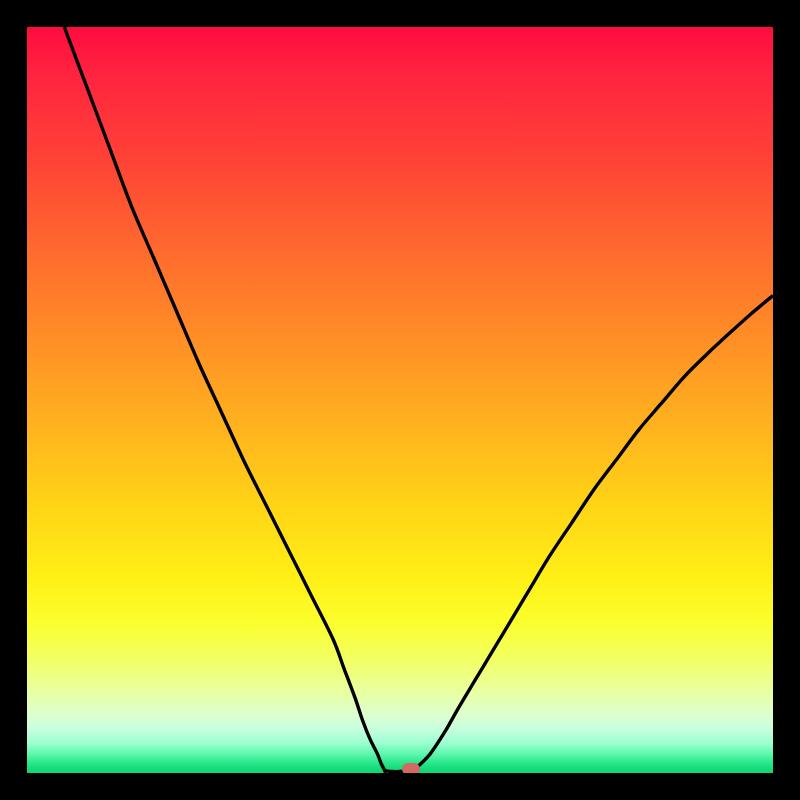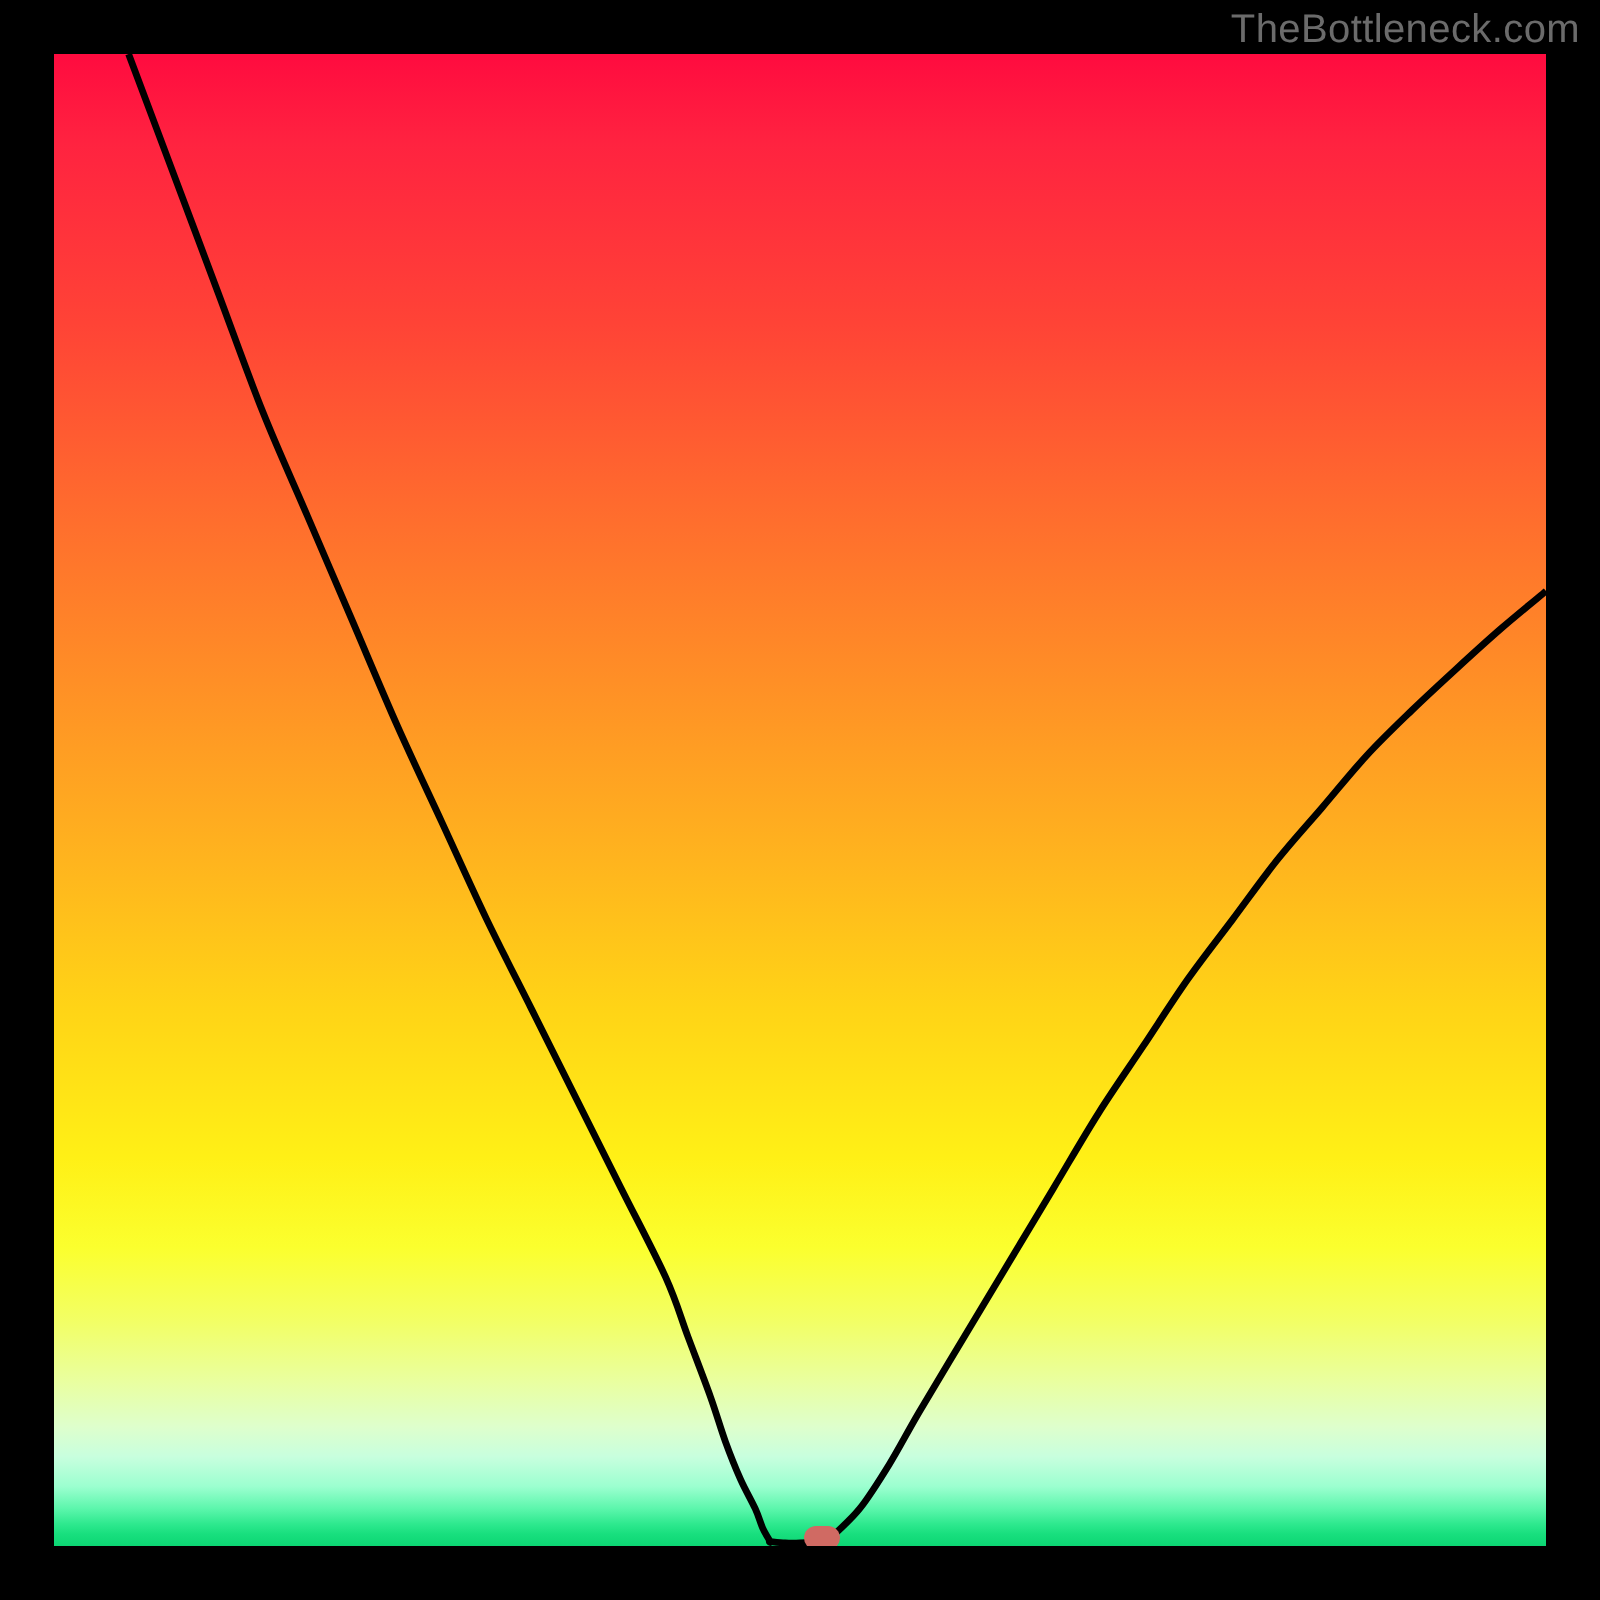--- a/index.html
+++ b/index.html
@@ -76,14 +76,13 @@
 <body>
 
 <div class="frame">
   <div class="plot-area">
     <div class="gradient-bg"></div>
     <svg class="curve" viewBox="0 0 746 746" preserveAspectRatio="none">
       <path id="curve-path" fill="none" stroke-width="3.4" stroke="#000000" d="M 37.30 0.00 C 41.03 9.95, 52.22 39.79, 59.68 59.68 C 67.14 79.57, 74.60 99.47, 82.06 119.36 C 89.52 139.25, 96.98 160.39, 104.44 179.04 C 111.90 197.69, 119.36 213.85, 126.82 231.26 C 134.28 248.67, 141.74 266.07, 149.20 283.48 C 156.66 300.89, 164.12 318.91, 171.58 335.70 C 179.04 352.49, 186.50 368.03, 193.96 384.19 C 201.42 400.35, 208.88 417.14, 216.34 432.68 C 223.80 448.22, 231.26 462.52, 238.72 477.44 C 246.18 492.36, 253.64 507.28, 261.10 522.20 C 268.56 537.12, 276.02 552.04, 283.48 566.96 C 290.94 581.88, 300.26 599.29, 305.86 611.72 C 311.45 624.15, 313.32 631.61, 317.05 641.56 C 320.78 651.51, 325.13 662.70, 328.24 671.40 C 331.35 680.10, 333.21 686.94, 335.70 693.78 C 338.19 700.62, 340.67 706.83, 343.16 712.43 C 345.65 718.02, 348.75 723.25, 350.62 727.35 C 352.49 731.45, 353.11 734.31, 354.35 737.05 C 355.59 739.78, 357.46 742.64, 358.08 743.76 C 358.70 744.88, 356.84 743.64, 358.08 743.76 C 359.32 743.89, 363.05 744.38, 365.54 744.51 C 368.03 744.63, 370.51 744.63, 373.00 744.51 C 375.49 744.38, 377.97 744.13, 380.46 743.76 C 382.95 743.39, 386.68 742.52, 387.92 742.27 C 389.16 742.02, 385.43 744.76, 387.92 742.27 C 390.41 739.78, 397.87 733.57, 402.84 727.35 C 407.81 721.13, 412.79 713.05, 417.76 704.97 C 422.73 696.89, 426.46 689.43, 432.68 678.86 C 438.90 668.29, 447.60 653.99, 455.06 641.56 C 462.52 629.13, 469.98 616.69, 477.44 604.26 C 484.90 591.83, 492.36 579.39, 499.82 566.96 C 507.28 554.53, 514.74 541.47, 522.20 529.66 C 529.66 517.85, 537.12 507.28, 544.58 496.09 C 552.04 484.90, 559.50 473.09, 566.96 462.52 C 574.42 451.95, 581.88 442.63, 589.34 432.68 C 596.80 422.73, 604.26 412.16, 611.72 402.84 C 619.18 393.51, 626.64 385.43, 634.10 376.73 C 641.56 368.03, 649.02 358.70, 656.48 350.62 C 663.94 342.54, 671.40 335.45, 678.86 328.24 C 686.32 321.03, 693.78 314.19, 701.24 307.35 C 708.70 300.51, 716.16 293.68, 723.62 287.21 C 731.08 280.74, 742.27 271.67, 746.00 268.56"></path>
     </svg>
     <div class="marker" id="min-marker" style="left: 384.19px; top: 741.524px; background: rgb(208, 106, 99);"></div>
   </div>
-  <div class="watermark">TheBottleneck.com</div>
 </div>
 
 </body></html>

